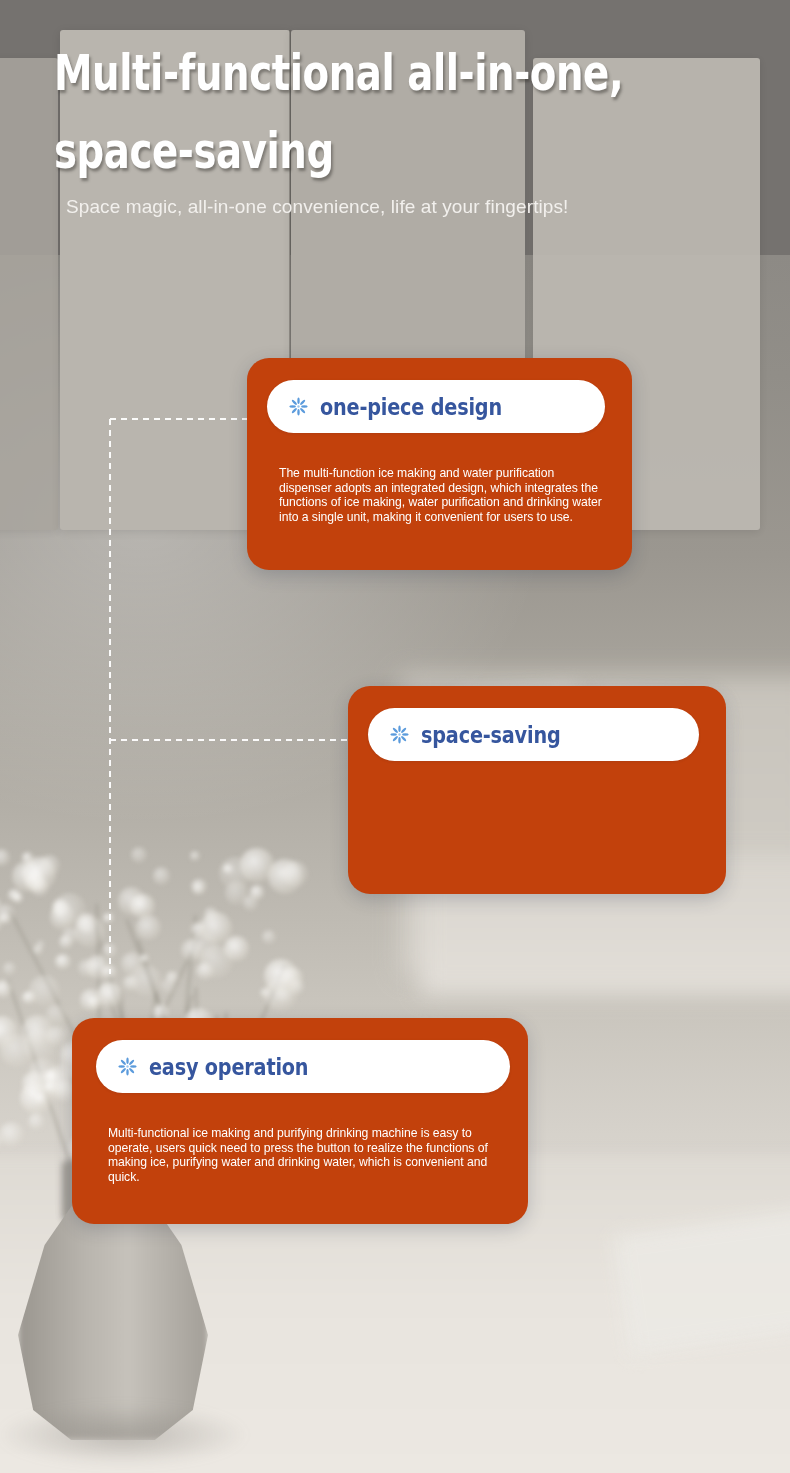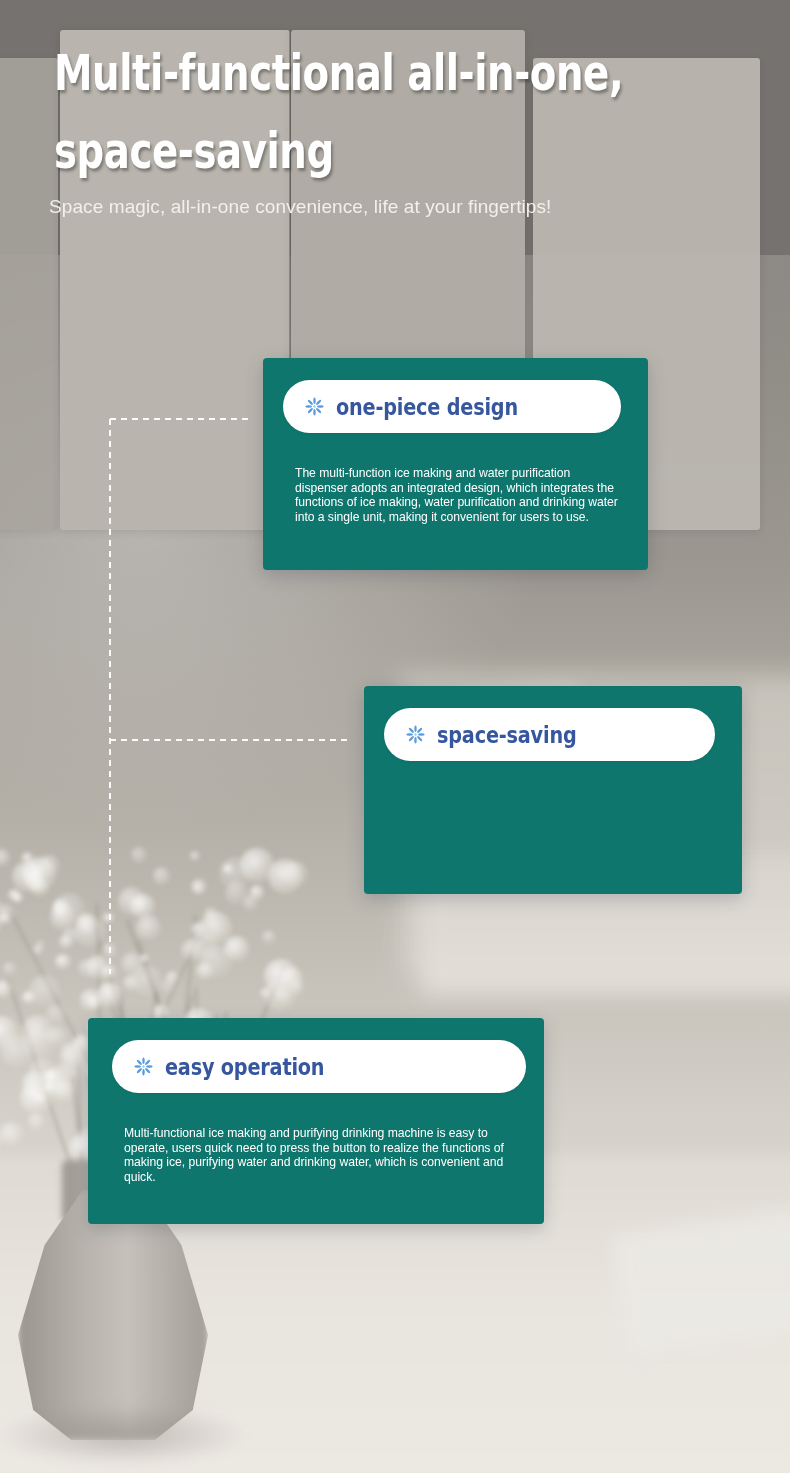--- a/index.html
+++ b/index.html
@@ -126,36 +126,35 @@
     font-size:50px;
     line-height:78px;
     letter-spacing:-0.5px;
     color:#ffffff;
     transform:scaleX(0.86);
     transform-origin:left center;
     text-shadow:2px 3px 3px rgba(50,48,45,0.45);
     white-space:pre-line;
   }
   .subheadline {
-    position:absolute; left:49px; top:196px;
+    position:absolute; left:66px; top:196px;
     font-size:19px;
     color:#f2f0ed;
     letter-spacing:.1px;
   }
 
   
   .connectors { position:absolute; left:0; top:0; width:790px; height:1473px; pointer-events:none; }
 
   
   .card {
     position:absolute;
-    background:#0f766e;
-    border-radius:4px;
+    background:#c2410c;
+    border-radius:22px;
     box-shadow:0 5px 18px rgba(35,45,70,0.22);
-    margin-left:16px;
   }
   .card-1 { left:247px; top:358px;  width:385px; height:212px; }
   .card-2 { left:348px; top:686px;  width:378px; height:208px; }
   .card-3 { left:72px;  top:1018px;  width:456px; height:206px; }
 
   .card-title-pill {
     position:absolute;
     left:20px; top:22px; right:27px;
     height:53px;
     background:#ffffff;

